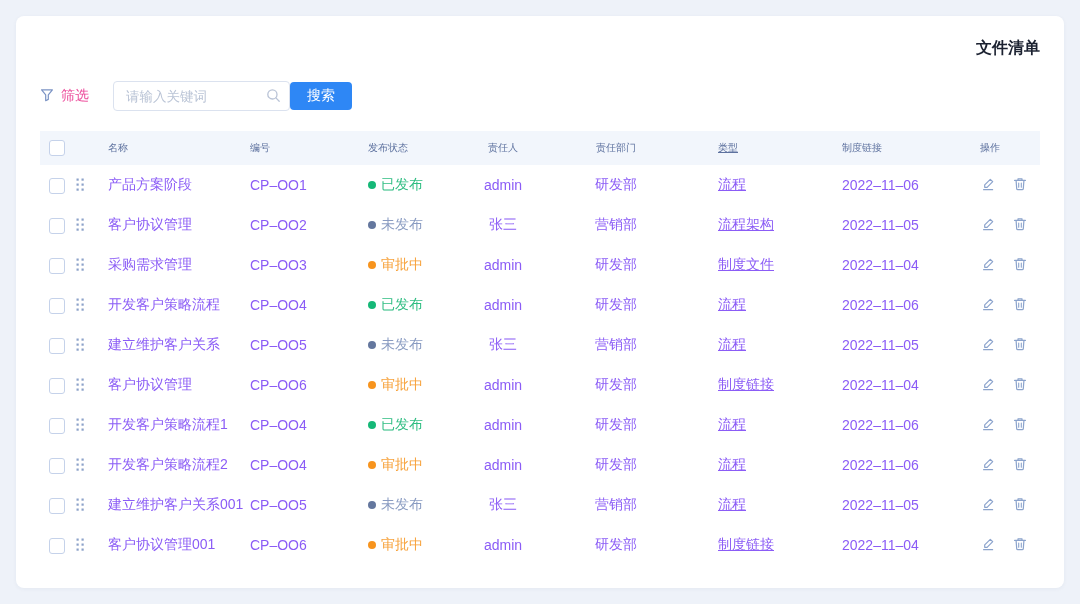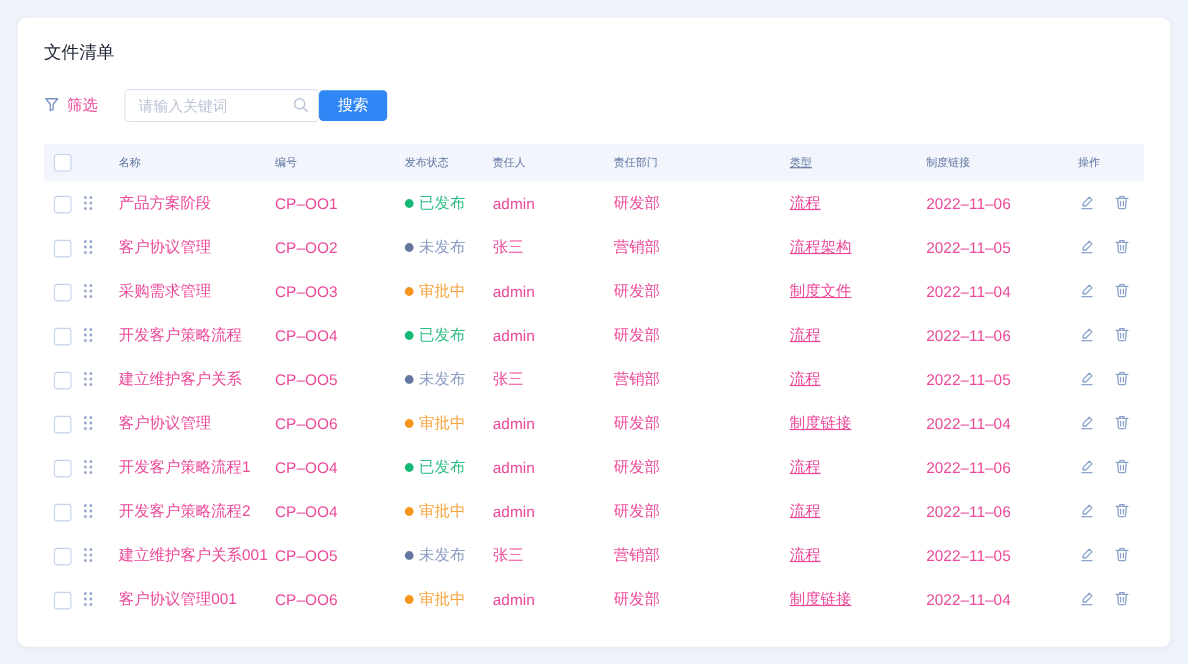--- a/index.html
+++ b/index.html
@@ -14,23 +14,24 @@
     position: absolute;
     left: 16px; top: 16px;
     width: 1048px; height: 572px;
     background: #ffffff;
     border-radius: 8px;
     box-shadow: 0 1px 4px rgba(30,50,90,0.05);
     padding: 22px 24px;
   }
   .page-title {
     font-size: 16px;
-    font-weight: normal;
+    font-weight: bold;
     color: #1b2130;
     margin-bottom: 22px;
+    text-align: right;
   }
   .toolbar {
     display: flex;
     align-items: center;
     height: 30px;
     margin-bottom: 20px;
   }
   .filter-trigger {
     display: flex;
     align-items: center;
@@ -75,21 +76,21 @@
   }
   thead tr { background: #f2f6fc; height: 34px; }
   thead td {
     color: #5e729f;
     font-size: 10px;
   }
   tbody tr { height: 40px; background: #fff; }
   td { vertical-align: middle; padding: 0; }
   td.pl { padding-left: 4px; }
   td.type-col { padding-left: 44px; text-decoration: underline; }
-  td.ctr { text-align: left; }
+  td.ctr { text-align: center; }
   td.act { padding-left: 2px; }
   .col-cb    { width: 34px; }
   .col-drag  { width: 30px; }
   .col-name  { width: 142px; }
   .col-code  { width: 118px; }
   .col-stat  { width: 84px; }
   .col-owner { width: 110px; }
   .col-dept  { width: 116px; }
   .col-type  { width: 164px; }
   .col-date  { width: 140px; }
@@ -106,21 +107,21 @@
   td.cb-cell { text-align: center; }
   .drag-handle { cursor: grab; display: inline-flex; padding: 2px; }
   .status { display: inline-flex; align-items: center; gap: 5px; }
   .status .dot { width: 8px; height: 8px; border-radius: 50%; display: inline-block; }
   .icon-btn {
     background: none; border: none; padding: 0;
     cursor: pointer; display: inline-flex;
     vertical-align: middle;
   }
   .icon-btn + .icon-btn { margin-left: 16px; }
-  .cell-text { color: #ec4899; }
+  .cell-text { color: #8b5cf6; }
 </style>
 </head>
 <body>
 
 <div class="card">
   <div class="page-title">文件清单</div>
 
   <div class="toolbar">
     <div class="filter-trigger">
       <span>

